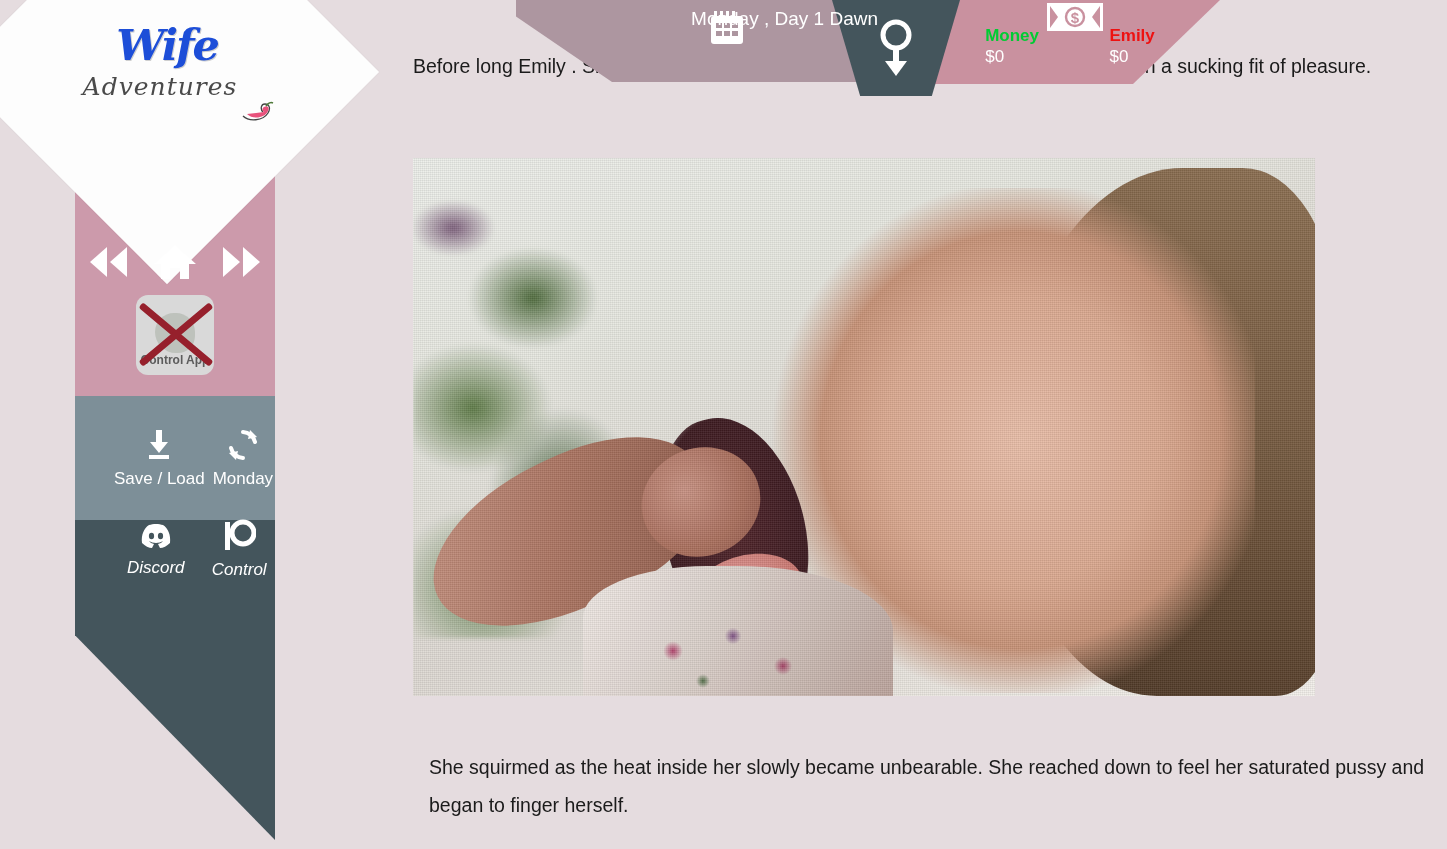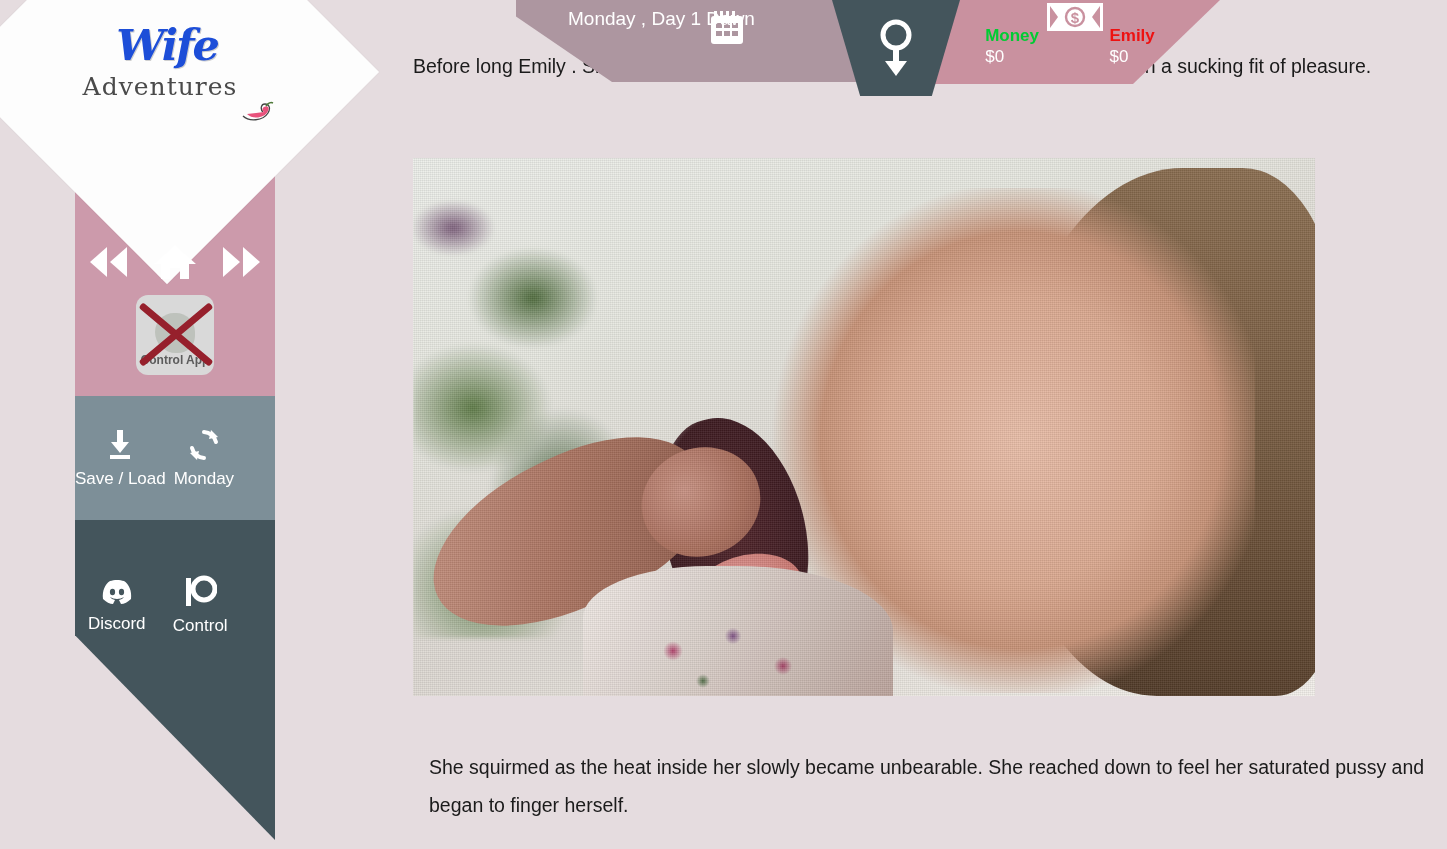--- a/index.html
+++ b/index.html
@@ -80,20 +80,21 @@
     font-weight: bold;
     font-size: 43px;
     line-height: 62px;
     background: linear-gradient(180deg,#f4a0b6 0%,#e4577f 55%,#c9days 100%);
     color: #1d4ed8;
     letter-spacing: -2px;
     text-shadow: 1px 1px 0 rgba(120,120,120,.35);
   }
   #logo-sub {
     font-family: "DejaVu Serif", serif;
+    font-style: italic;
     font-size: 25px;
     color: #4a4a4a;
     letter-spacing: 1px;
     margin-top: -4px;
     margin-left: -14px;
   }
   #logo-chili {
     position: absolute;
     right: 42px;
     top: 178px;
@@ -160,37 +161,38 @@
   #control-app .ca-x1 { transform: rotate(40deg); }
   #control-app .ca-x2 { transform: rotate(-40deg); }
 
   
   .side-grid {
     position: absolute;
     left: 75px;
     width: 167px;
     display: flex;
     z-index: 8;
+    padding-left: 39px;
   }
   .side-cell {
     flex: 1;
     display: flex;
     flex-direction: column;
     align-items: center;
     justify-content: center;
     cursor: pointer;
   }
   .side-cell .lbl {
     color: #ffffff;
     font-size: 17px;
     margin-top: 7px;
     white-space: nowrap;
   }
   #row-save { top: 408px; height: 100px; }
-  #row-social { top: 555px; height: 100px; }
+  #row-social { top: 499px; height: 100px; font-style: italic; }
 
   
   #hud { position: absolute; left: 0; top: 0; width: 1447px; height: 96px; z-index: 10; }
   #hud-left {
     position: absolute;
     left: 516px; top: 0;
     width: 420px; height: 82px;
     background: #ad96a0;
     clip-path: polygon(0 0, 100% 0, 100% 100%, 96px 100%, 0 20%);
   }
@@ -203,23 +205,23 @@
   }
   #hud-center {
     position: absolute;
     left: 832px; top: 0;
     width: 128px; height: 96px;
     background: #44555c;
     clip-path: polygon(0 0, 100% 0, 78% 100%, 22% 100%);
   }
   #hud-date {
     position: absolute;
-    left: 568px; top: 6px;
+    left: 628px; top: 6px;
     width: 250px;
-    text-align: left;
+    text-align: right;
     color: #ffffff;
   }
   #hud-date .dt {
     font-size: 19px;
     margin-top: 2px;
     white-space: nowrap;
   }
   #hud-money {
     position: absolute;
     left: 950px; top: 26px;

